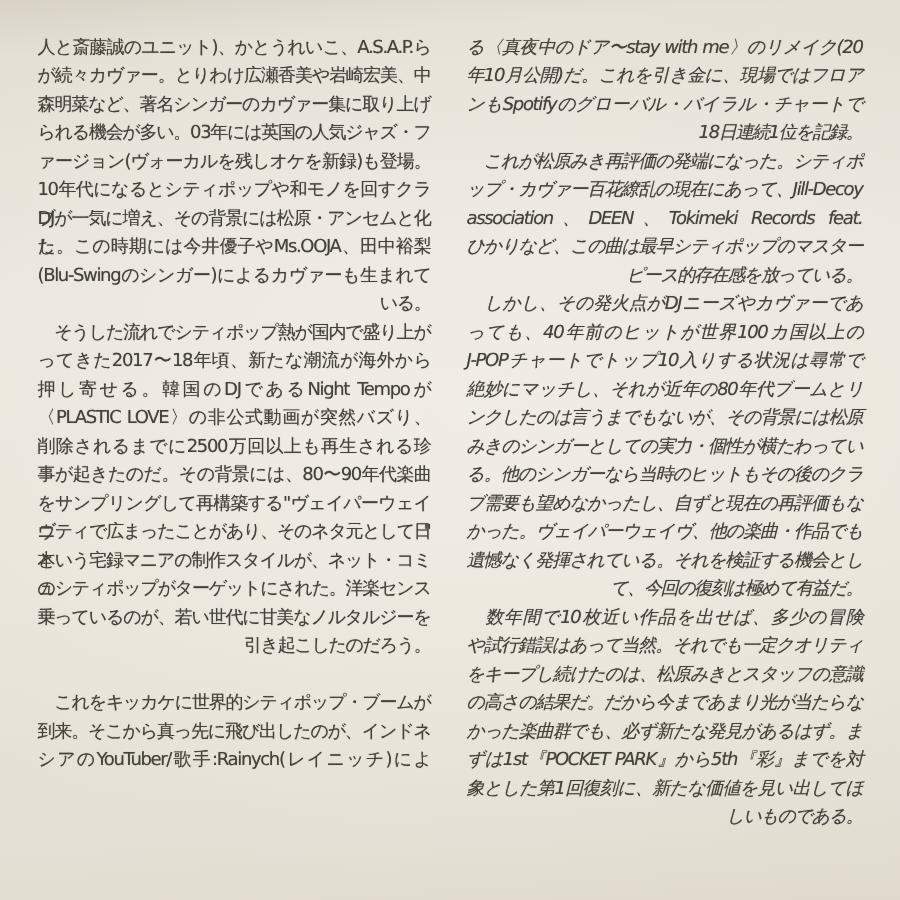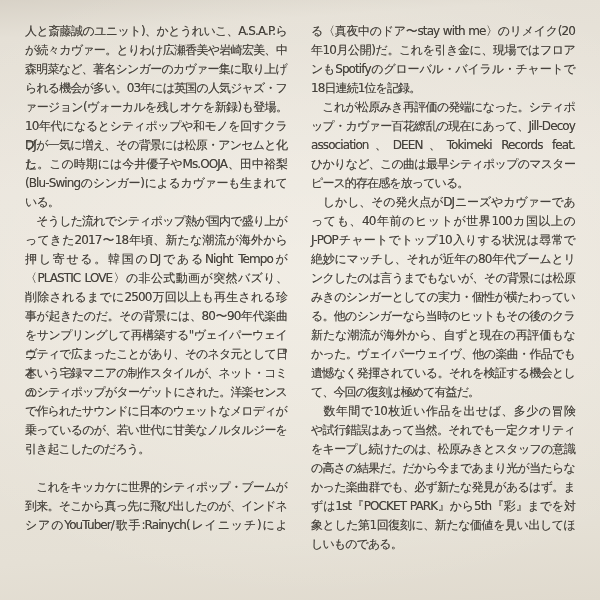--- a/index.html
+++ b/index.html
@@ -21,31 +21,31 @@
   }
   .column {
     position: absolute;
     top: 22px;
     font-size: 12px;
     line-height: 19px;
     letter-spacing: -0.9px;
     text-shadow: 0 0 0.6px rgba(69,65,59,0.55);
   }
   .col-left  { left: 25px;  width: 262px; }
-  .col-right { left: 311px; width: 264px; }
+  .col-right { left: 311px; width: 264px; font-style: italic; }
   .line {
     height: 19px;
     overflow: visible;
   }
   .fill {
     text-align: justify;
     text-align-last: justify;
   }
   .para-end {
-    text-align: left;
+    text-align: right;
   }
   .blank { }
 </style>
 </head>
 <body>
 
 <div class="page">
   <div class="column col-left">
       <div class="line fill">人と斎藤誠のユニット)、かとうれいこ、A.S.A.P.ら</div>
       <div class="line fill">が続々カヴァー。とりわけ広瀬香美や岩崎宏美、中</div>
@@ -60,21 +60,20 @@
       <div class="line fill">　そうした流れでシティポップ熱が国内で盛り上が</div>
       <div class="line fill">ってきた2017〜18年頃、新たな潮流が海外から</div>
       <div class="line fill">押し寄せる。韓国のDJであるNight Tempoが</div>
       <div class="line fill">〈PLASTIC LOVE〉の非公式動画が突然バズり、</div>
       <div class="line fill">削除されるまでに2500万回以上も再生される珍</div>
       <div class="line fill">事が起きたのだ。その背景には、80〜90年代楽曲</div>
       <div class="line fill">をサンプリングして再構築する"ヴェイパーウェイヴ"</div>
       <div class="line fill">ニティで広まったことがあり、そのネタ元として日本</div>
       <div class="line fill">という宅録マニアの制作スタイルが、ネット・コミュ</div>
       <div class="line fill">のシティポップがターゲットにされた。洋楽センス</div>
-      <div class="line fill">で作られたサウンドに日本のウェットなメロディが</div>
       <div class="line fill">乗っているのが、若い世代に甘美なノルタルジーを</div>
       <div class="line para-end">引き起こしたのだろう。</div>
       <div class="line blank"></div>
       <div class="line fill">　これをキッカケに世界的シティポップ・ブームが</div>
       <div class="line fill">到来。そこから真っ先に飛び出したのが、インドネ</div>
       <div class="line fill">シアのYouTuber/歌手:Rainych(レイニッチ)によ</div>
     </div>
   <div class="column col-right">
       <div class="line fill">る〈真夜中のドア〜stay with me〉のリメイク(20</div>
       <div class="line fill">年10月公開)だ。これを引き金に、現場ではフロア</div>
@@ -85,21 +84,21 @@
       <div class="line fill">association、DEEN、Tokimeki Records feat.</div>
       <div class="line fill">ひかりなど、この曲は最早シティポップのマスター</div>
       <div class="line para-end">ピース的存在感を放っている。</div>
       <div class="line fill">　しかし、その発火点がDJニーズやカヴァーであ</div>
       <div class="line fill">っても、40年前のヒットが世界100カ国以上の</div>
       <div class="line fill">J-POPチャートでトップ10入りする状況は尋常で</div>
       <div class="line fill">絶妙にマッチし、それが近年の80年代ブームとリ</div>
       <div class="line fill">ンクしたのは言うまでもないが、その背景には松原</div>
       <div class="line fill">みきのシンガーとしての実力・個性が横たわってい</div>
       <div class="line fill">る。他のシンガーなら当時のヒットもその後のクラ</div>
-      <div class="line fill">新たな潮流が海外から、自ずと現在の再評価もな</div>
+      <div class="line fill">ブ需要も望めなかったし、自ずと現在の再評価もな</div>
       <div class="line fill">かった。ヴェイパーウェイヴ、他の楽曲・作品でも</div>
       <div class="line fill">遺憾なく発揮されている。それを検証する機会とし</div>
       <div class="line para-end">て、今回の復刻は極めて有益だ。</div>
       <div class="line fill">　数年間で10枚近い作品を出せば、多少の冒険</div>
       <div class="line fill">や試行錯誤はあって当然。それでも一定クオリティ</div>
       <div class="line fill">をキープし続けたのは、松原みきとスタッフの意識</div>
       <div class="line fill">の高さの結果だ。だから今まであまり光が当たらな</div>
       <div class="line fill">かった楽曲群でも、必ず新たな発見があるはず。ま</div>
       <div class="line fill">ずは1st『POCKET PARK』から5th『彩』までを対</div>
       <div class="line fill">象とした第1回復刻に、新たな価値を見い出してほ</div>

